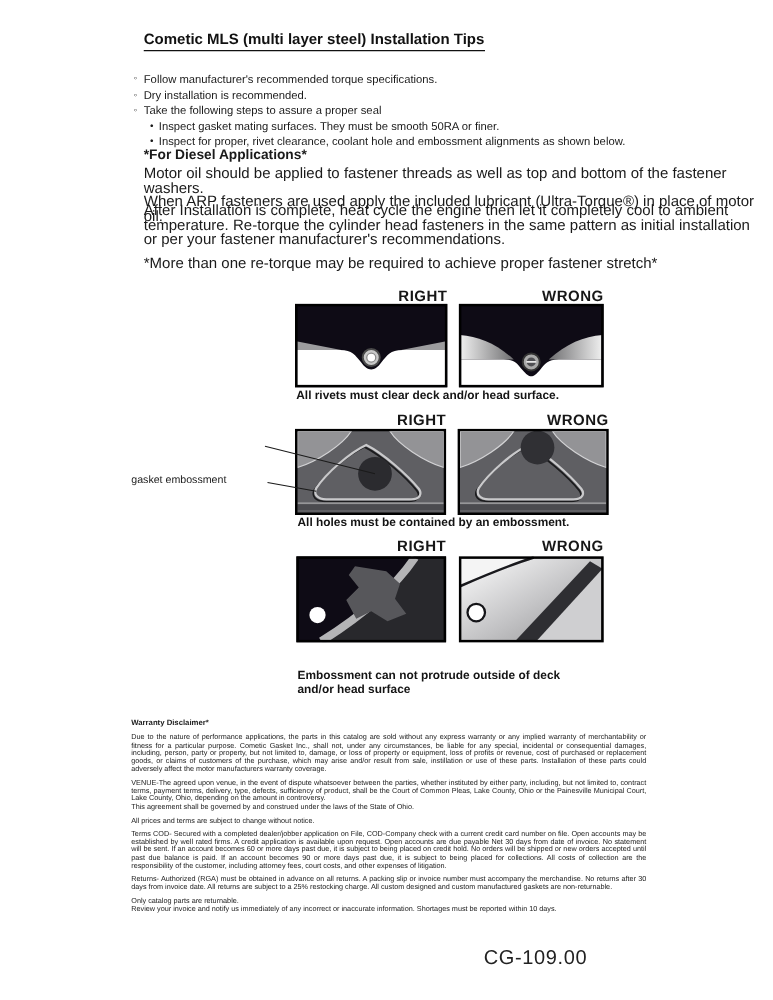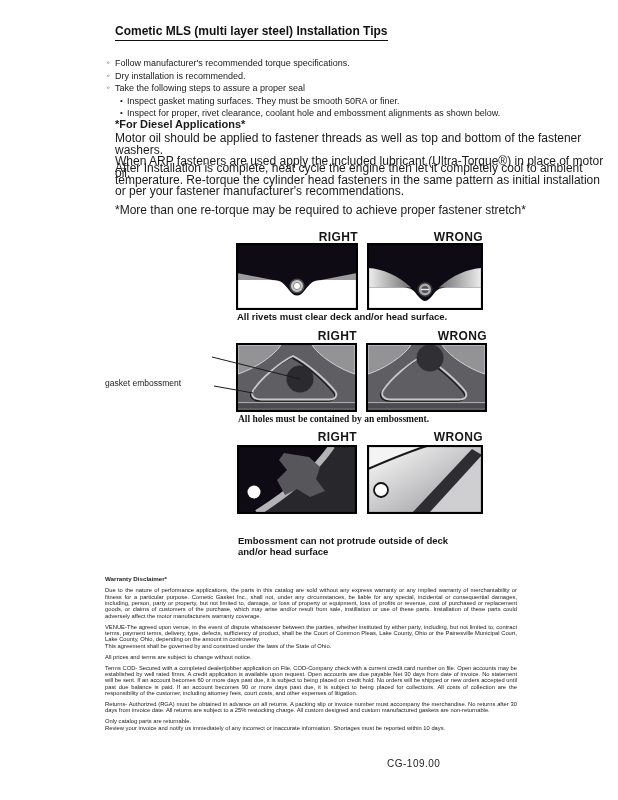--- a/index.html
+++ b/index.html
@@ -21,34 +21,34 @@
   .cap{font-size:9.5px;font-weight:bold;color:#141414;white-space:pre-line;line-height:10.5px;}
   
   #l1r{left:236px;top:230px;width:122px;} #l1w{left:367px;top:230px;width:116px;}
   #p1r{left:236px;top:243px;width:122px;height:67px;}
   #p1w{left:367px;top:243px;width:116px;height:67px;}
   #cap1{left:237px;top:312px;}
   
   #l2r{left:236px;top:329px;width:121px;} #l2w{left:366px;top:329px;width:121px;}
   #p2r{left:236px;top:343px;width:121px;height:69px;}
   #p2w{left:366px;top:343px;width:121px;height:69px;}
-  #cap2{left:238px;top:414px;font-family:Liberation Serif, serif;}
+  #cap2{left:238px;top:414px;}
   #coolant-label{left:105px;top:345px;width:105px;text-align:right;font-size:8.5px;line-height:9.5px;white-space:pre-line;}
   #emb-label{left:105px;top:378px;width:107px;text-align:left;font-size:8.5px;}
   #leaders{left:110px;top:340px;width:260px;height:60px;z-index:5;pointer-events:none;}
   
   #l3r{left:237px;top:430px;width:120px;} #l3w{left:367px;top:430px;width:116px;}
   #p3r{left:237px;top:445px;width:120px;height:69px;}
   #p3w{left:367px;top:445px;width:116px;height:69px;}
   #cap3{left:238px;top:536px;}
   
   #disclaimer{left:105px;top:576px;width:412px;font-size:5.8px;line-height:6.35px;text-align:justify;color:#222;}
   .wd-head{margin:0 0 5px 0;font-size:6.2px;font-weight:bold;}
   .wd-p{margin:0 0 4.6px 0;white-space:pre-line;}
-  #pagenum{left:387px;top:758px;font-size:10px;color:#222;letter-spacing:.5px;}
+  #pagenum{left:387px;top:758px;font-size:16px;color:#222;letter-spacing:.5px;}
 </style>
 </head>
 <body>
 
 <div id="page">
 
   <div class="abs" id="title">Cometic MLS (multi layer steel) Installation Tips</div>
 
   <div class="abs" id="bullets">
     <div class="brow"><span class="bm">◦</span><span>Follow manufacturer's recommended torque specifications.</span></div>

